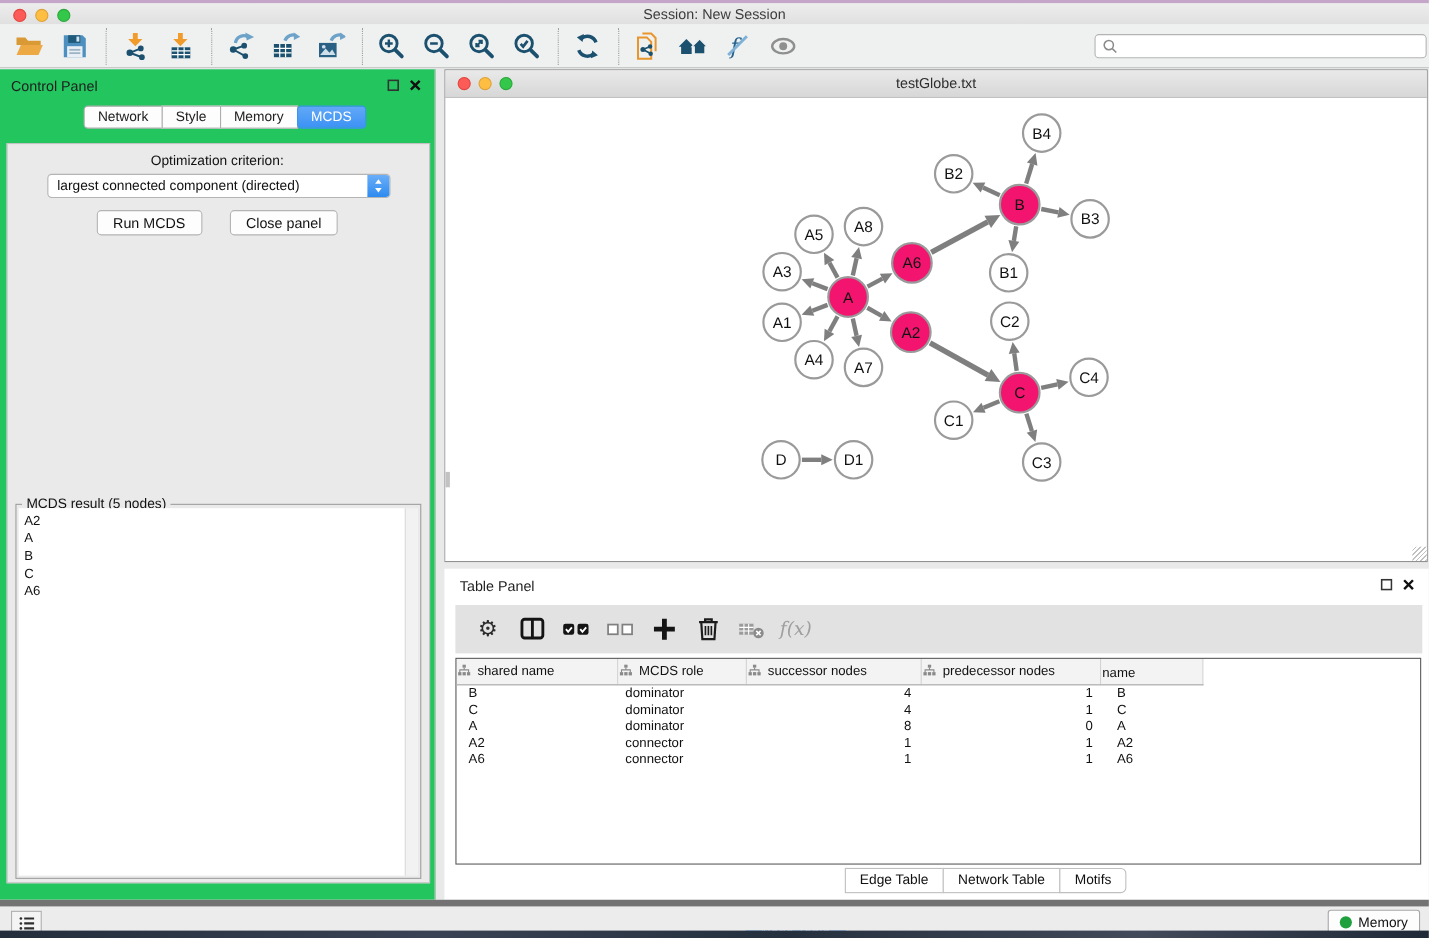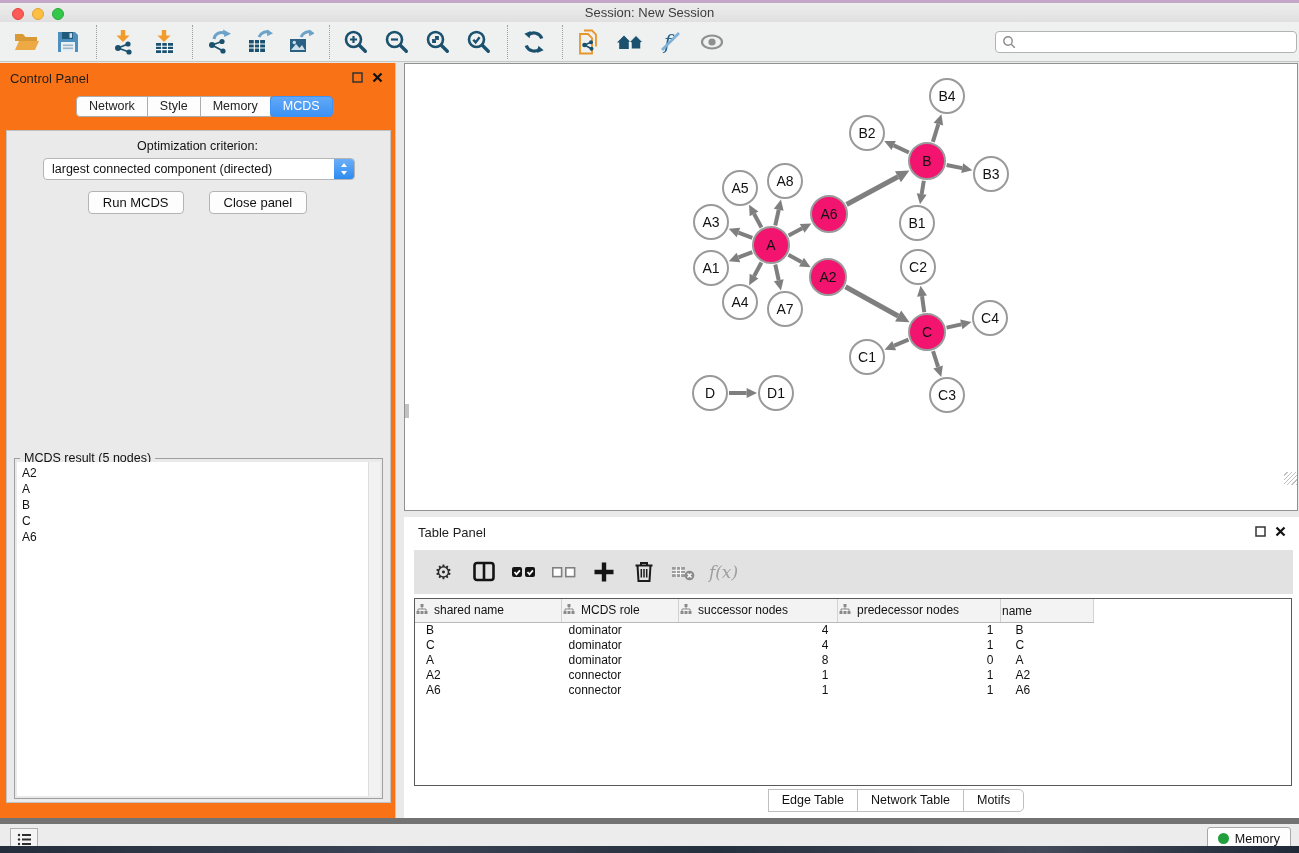--- a/index.html
+++ b/index.html
@@ -22,21 +22,21 @@
 
   
   .toolbar{left:0;top:22px;width:1299px;height:40px;background:#eff1f0;
            border-bottom:1px solid #c2c6c5;display:flex;align-items:center;padding-left:12px;box-sizing:border-box;}
   .tbtn{width:30px;height:32px;display:flex;align-items:center;justify-content:center;margin-right:11px;}
   .tsep{width:0;height:34px;border-left:1px dotted #9f9f9f;margin:0 11px 0 2px;}
   .search{position:absolute;left:995px;top:31px;width:294px;height:20px;background:#fff;
           border:1px solid #b3b3b3;border-radius:4px;display:flex;align-items:center;padding-left:6px;}
 
   
-  .cpanel{left:0;top:63px;width:396px;height:755px;background:#f97316;border-right:1px solid #c6c6c6;box-sizing:border-box;}
+  .cpanel{left:0;top:63px;width:396px;height:755px;background:#22c55e;border-right:1px solid #c6c6c6;box-sizing:border-box;}
   .cp-title{left:10px;top:8px;font-size:13px;color:#1e1e1e;}
   .panel-icons{display:flex;gap:9px;align-items:center;}
   .cp-tabs{left:77px;top:33px;display:flex;}
   .tab{height:19px;line-height:19px;padding:0 12px;background:#fdfdfd;border:1px solid #adadad;
        font-size:12.5px;margin-left:-1px;cursor:default;}
   .tab:first-child{border-radius:4px 0 0 4px;}
   .tab:last-child{border-radius:0 4px 4px 0;}
   .tab.active{background:linear-gradient(#62a8f7,#3c92f5);border-color:#3c92f5;color:#fff;border-radius:4px;}
   .cp-box{left:6px;top:67px;width:383px;height:671px;border:1px solid #c2c2c2;background:#eaeaea;}
   .opt-label{left:0;top:76px;width:395px;text-align:center;font-size:12.5px;color:#111;}
@@ -295,20 +295,28 @@
           <div class="list-item">A</div>
           <div class="list-item">B</div>
           <div class="list-item">C</div>
           <div class="list-item">A6</div>
         </div>
       <div class="scrolltrack"></div>
     </div>
   </div>
 
   <div class="abs netwin">
+    <div class="nw-titlebar">
+      <div class="nw-lights">
+        <span class="light red"></span>
+        <span class="light yellow"></span>
+        <span class="light green"></span>
+      </div>
+      <div class="nw-title">testGlobe.txt</div>
+    </div>
     <div class="nw-canvas">
       <svg id="graph" width="892" height="421" viewBox="0 0 892 421">
           <line x1="347.325077653959" y1="188.15872023264905" x2="333.45213584868026" y2="193.4766812580059" stroke="#7f7f7f" stroke-width="4"></line>
           <polygon points="323.74117622873894,197.19921577898342 331.662455790518,188.80795067149566 335.24181590684253,198.14541184451613" fill="#7f7f7f"></polygon>
           <line x1="347.325077653959" y1="173.84127976735095" x2="333.45213584868026" y2="168.5233187419941" stroke="#7f7f7f" stroke-width="4"></line>
           <polygon points="323.74117622873894,164.80078422101658 335.24181590684253,163.85458815548387 331.662455790518,173.19204932850434" fill="#7f7f7f"></polygon>
           <line x1="356.4445610618003" y1="163.43032195234252" x2="349.0464952391535" y2="149.8274267300565" stroke="#7f7f7f" stroke-width="4"></line>
           <polygon points="344.0776669912897,140.6911941452746 353.4389147510679,147.43856699550656 344.6540757272391,152.2162864646064" fill="#7f7f7f"></polygon>
           <line x1="370.27393757610866" y1="161.46199965207478" x2="373.71731176312034" y2="145.7208605114501" stroke="#7f7f7f" stroke-width="4"></line>
           <polygon points="375.9397593026968,135.56110033052897 378.6018118501016,146.78934490547726 368.83281167613904,144.65237611742293" fill="#7f7f7f"></polygon>

